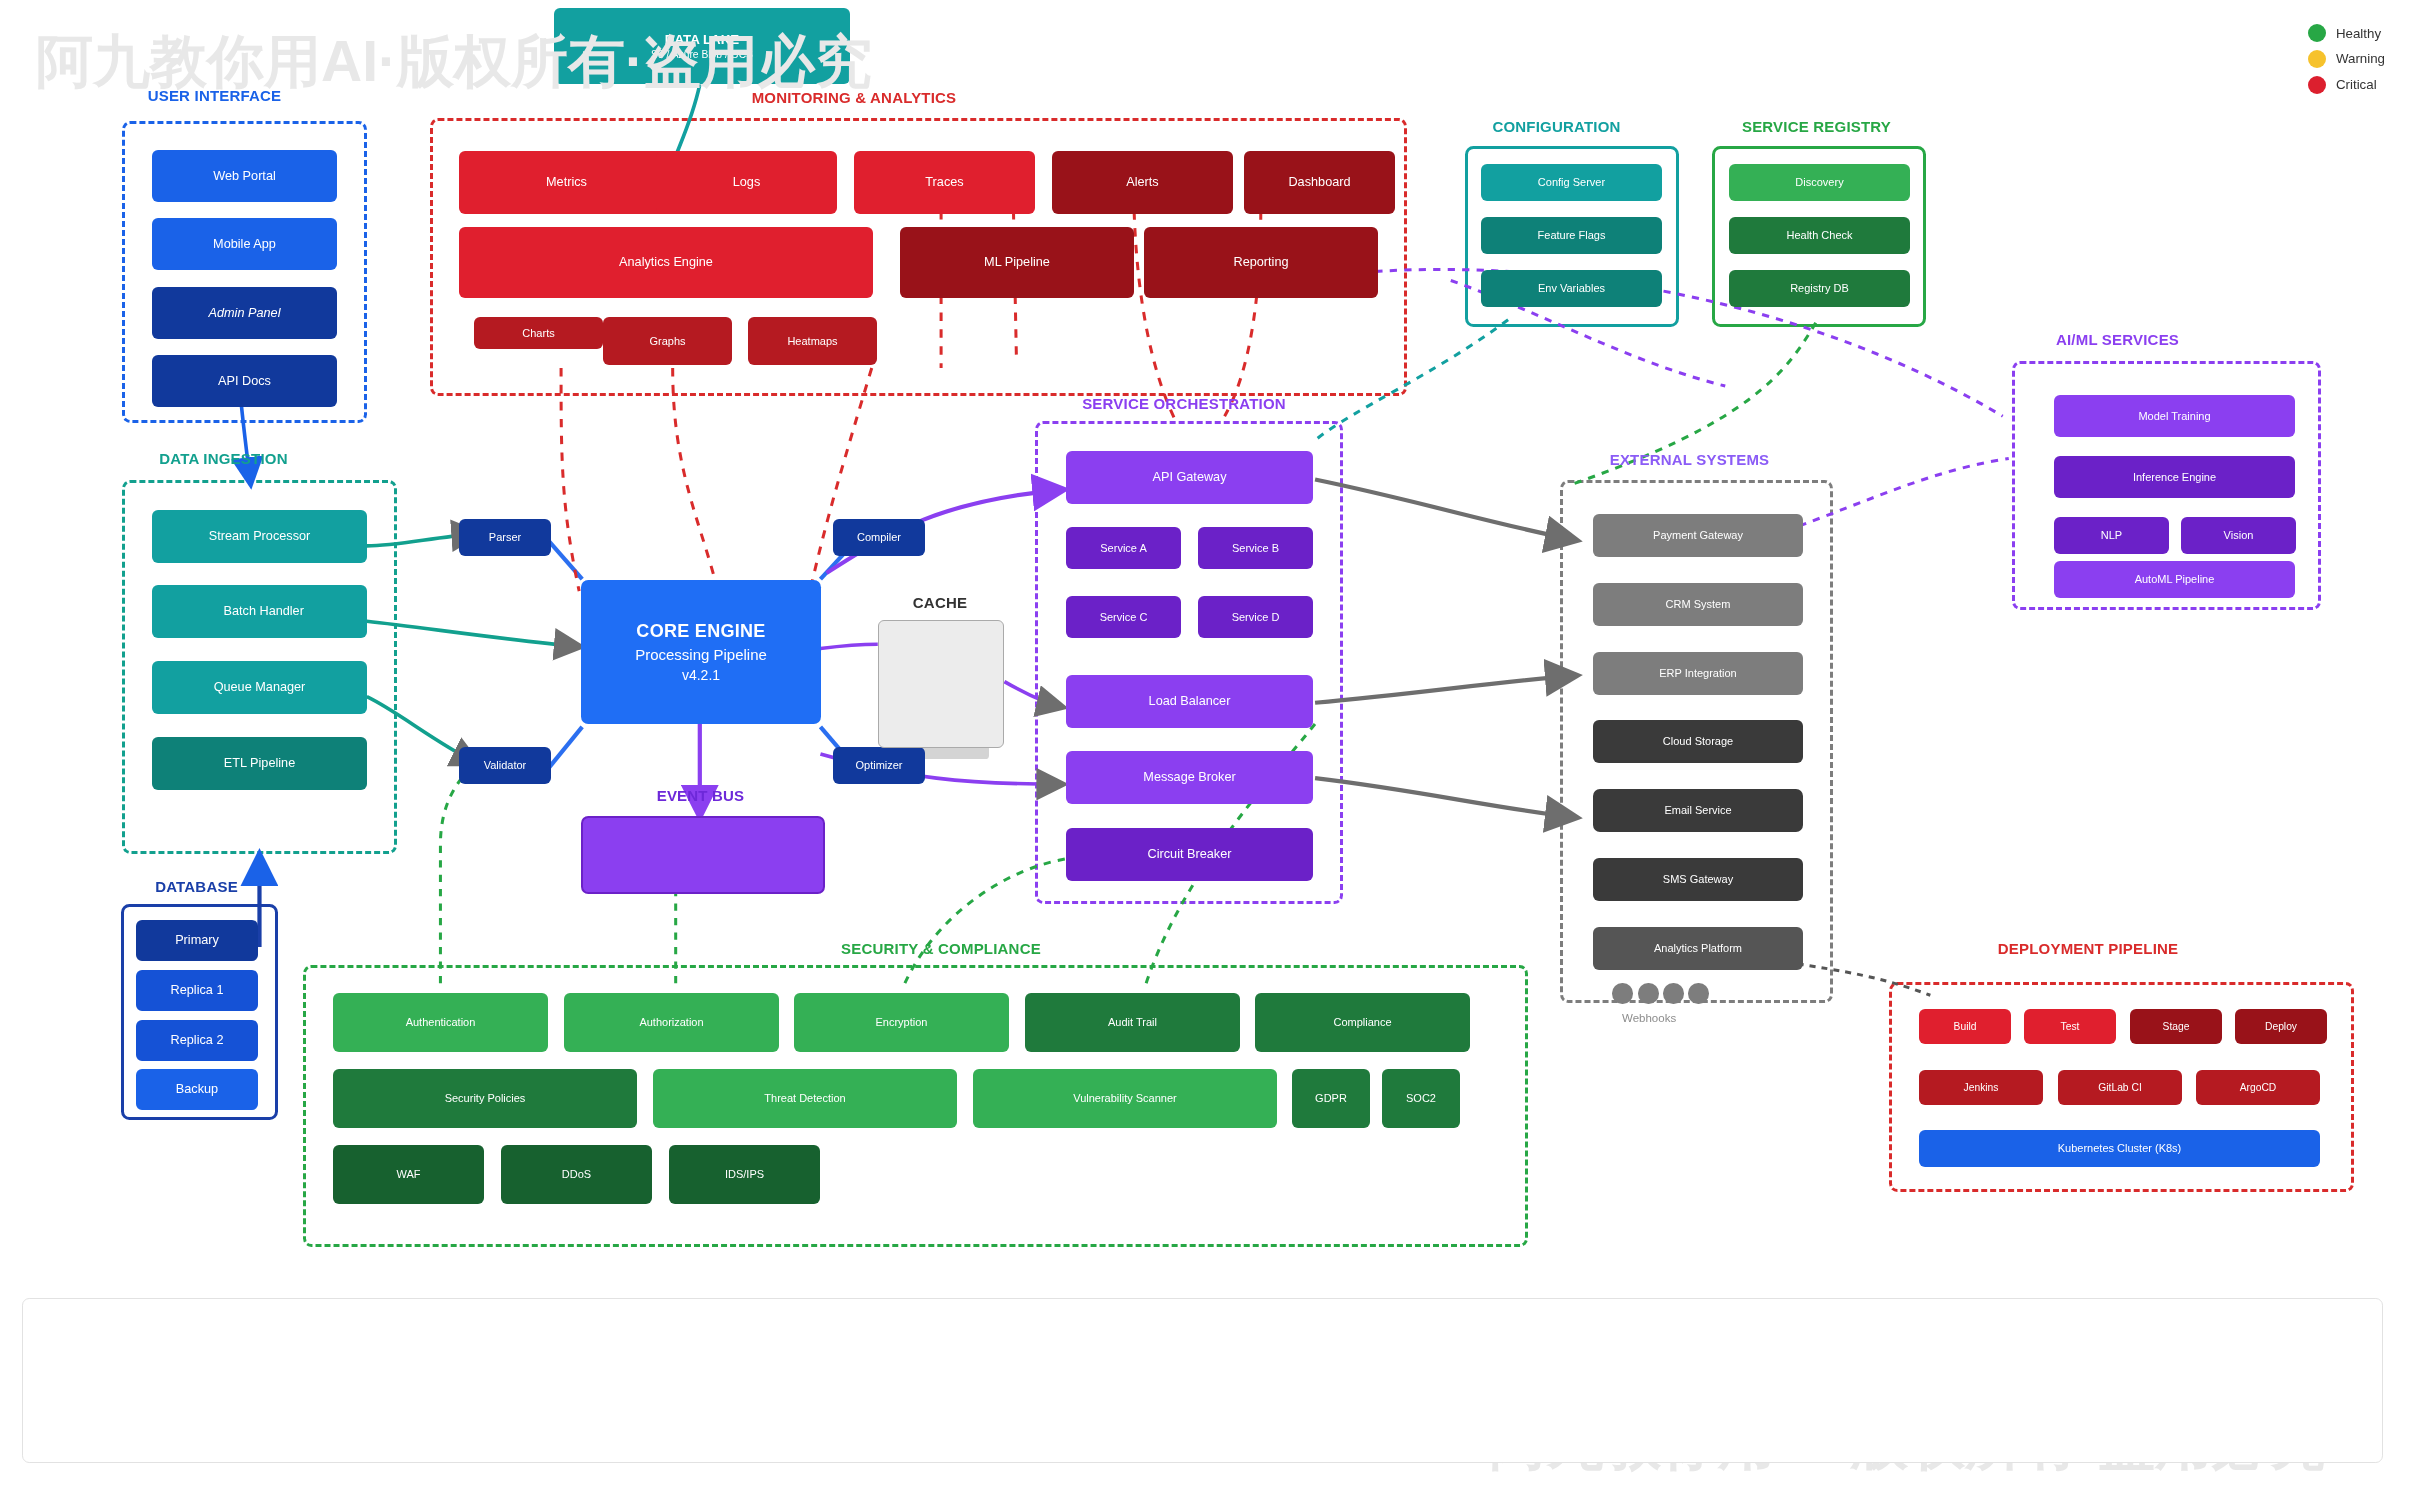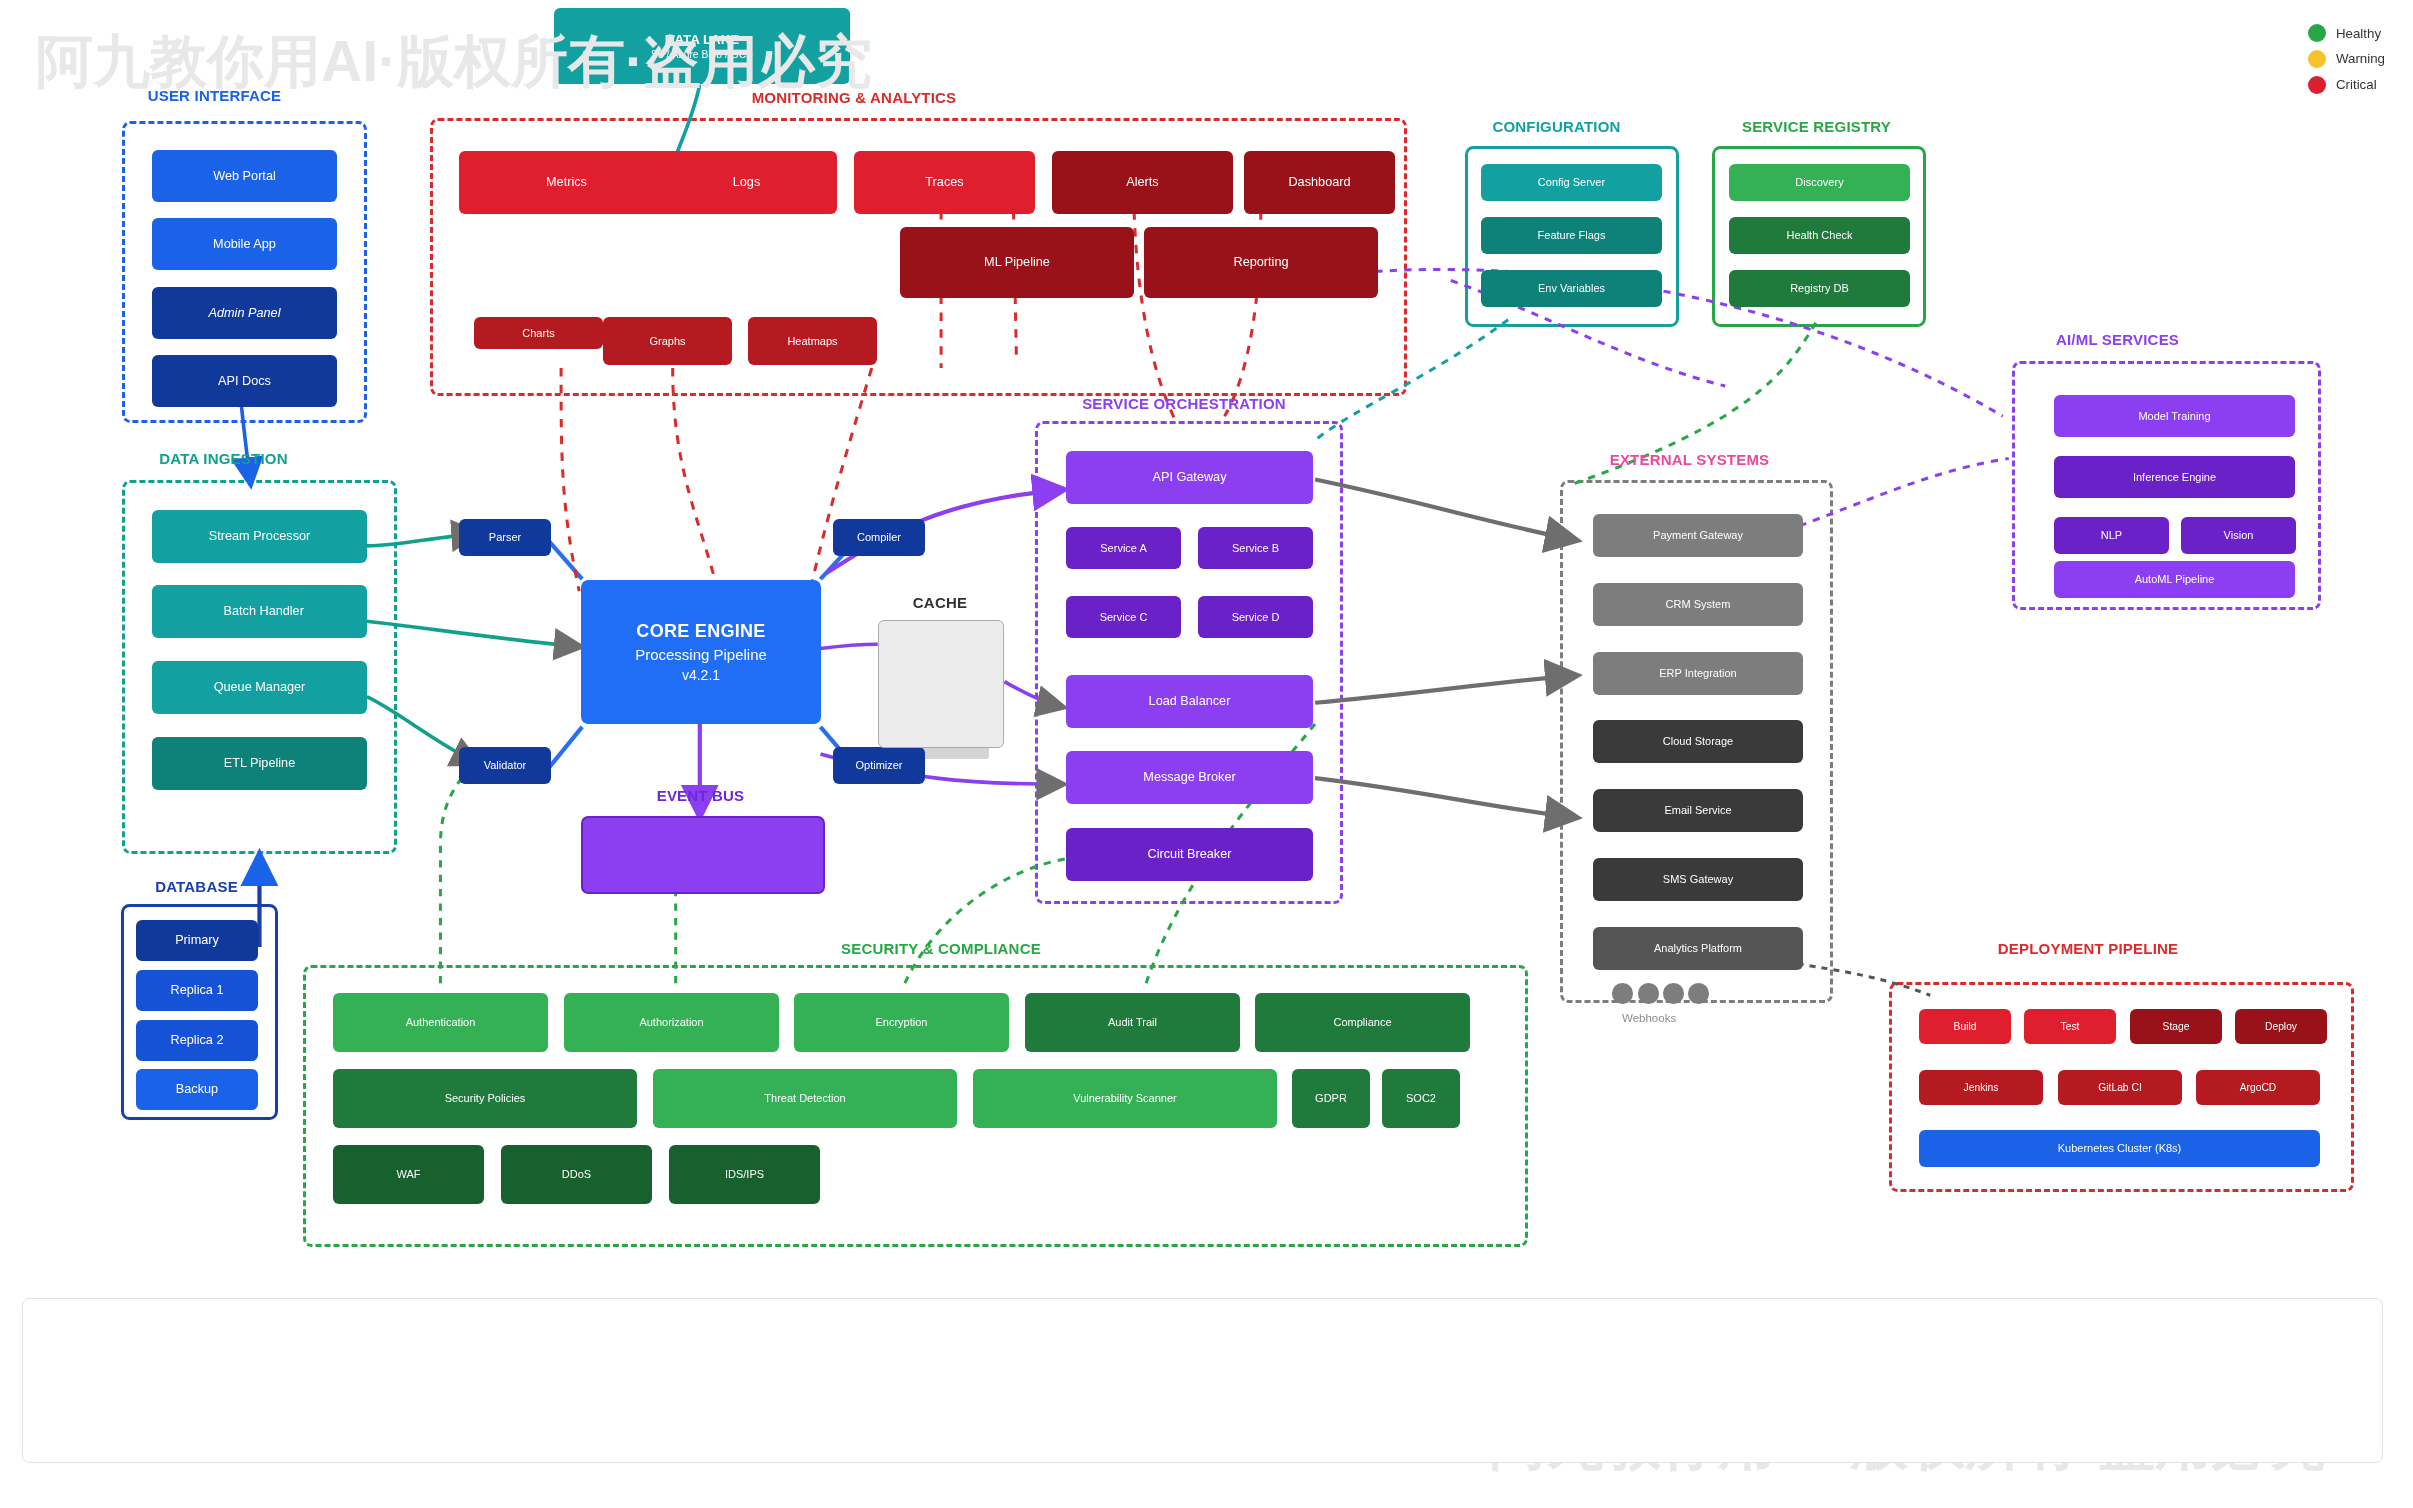--- a/index.html
+++ b/index.html
@@ -228,20 +228,23 @@
     </div>
   <div class="node" style="left:854px;top:151px;width:181px;height:63px;background:#e01f2e;">
       <div class="l1">Traces</div>
     </div>
   <div class="node" style="left:1052px;top:151px;width:181px;height:63px;background:#991219;">
       <div class="l1">Alerts</div>
     </div>
   <div class="node" style="left:1244px;top:151px;width:151px;height:63px;background:#991219;">
       <div class="l1">Dashboard</div>
     </div>
+  <div class="node" style="left:459px;top:227px;width:414px;height:71px;background:#e01f2e;">
+      <div class="l1">Analytics Engine</div>
+    </div>
   <div class="node" style="left:900px;top:227px;width:234px;height:71px;background:#991219;">
       <div class="l1">ML Pipeline</div>
     </div>
   <div class="node" style="left:1144px;top:227px;width:234px;height:71px;background:#991219;">
       <div class="l1">Reporting</div>
     </div>
   <div class="node" style="left:459px;top:317px;width:129px;height:32px;background:#b51a21;margin-left:15px;">
       <div class="sm">Charts</div>
     </div>
   <div class="node" style="left:603px;top:317px;width:129px;height:48px;background:#b51a21;">
@@ -359,21 +362,21 @@
   <div class="node" style="left:1066px;top:675px;width:247px;height:53px;background:#8b3ff0;">
       <div class="l1">Load Balancer</div>
     </div>
   <div class="node" style="left:1066px;top:751px;width:247px;height:53px;background:#8b3ff0;">
       <div class="l1">Message Broker</div>
     </div>
   <div class="node" style="left:1066px;top:828px;width:247px;height:53px;background:#6b21c8;">
       <div class="l1">Circuit Breaker</div>
     </div>
 
-  <div class="grp-title" style="left:1569px;top:451px;width:241px;color:#ec4899;">EXTERNAL SYSTEMS</div>
+  <div class="grp-title" style="left:1569px;top:451px;width:241px;color:#8b5cf6;">EXTERNAL SYSTEMS</div>
   <div class="group" style="left:1560px;top:480px;width:273px;height:523px;border:3.6px dashed #7d7d7d;"></div>
   <div class="node" style="left:1593px;top:514px;width:210px;height:43px;background:#7d7d7d;">
       <div class="sm">Payment Gateway</div>
     </div>
   <div class="node" style="left:1593px;top:583px;width:210px;height:43px;background:#7d7d7d;">
       <div class="sm">CRM System</div>
     </div>
   <div class="node" style="left:1593px;top:652px;width:210px;height:43px;background:#7d7d7d;">
       <div class="sm">ERP Integration</div>
     </div>

